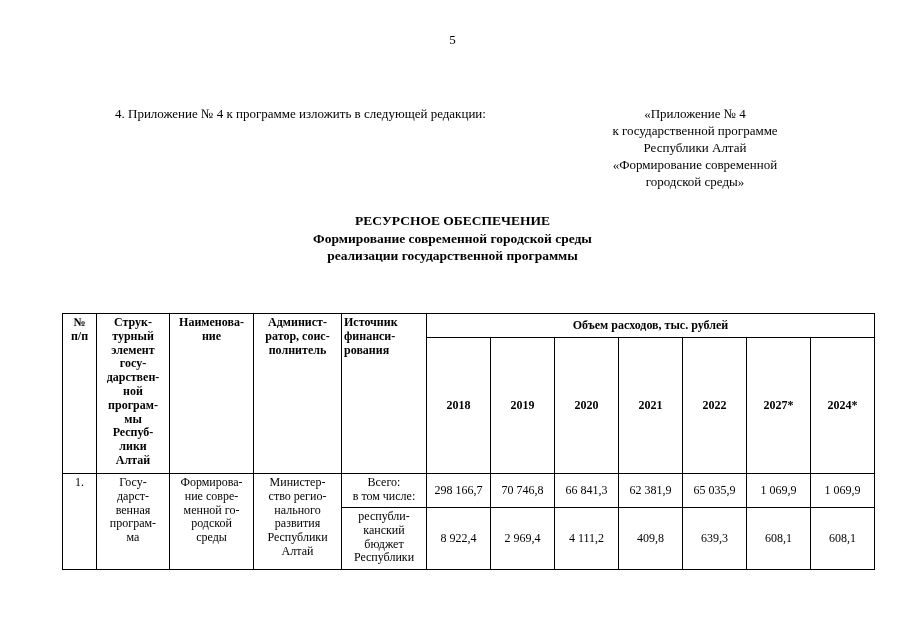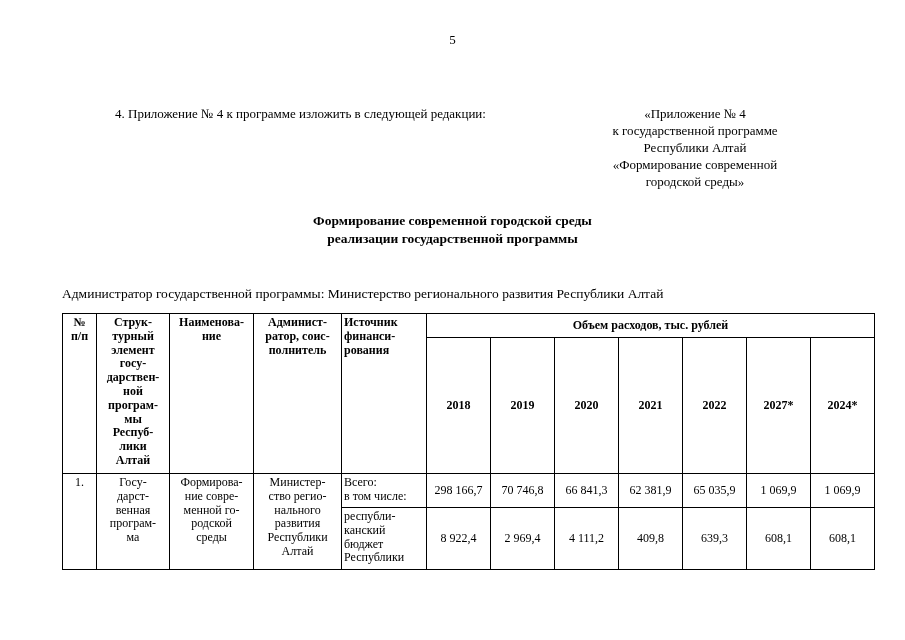--- a/index.html
+++ b/index.html
@@ -53,21 +53,21 @@
     font-weight: bold;
     text-align: center;
     vertical-align: top;
   }
   table.res-table th.mid { vertical-align: middle; }
   table.res-table th.left { text-align: left; }
   table.res-table td {
     text-align: center;
     vertical-align: top;
   }
-  table.res-table td.left { text-align: left; }
+  table.res-table td.left { text-align: center; }
   table.res-table td.val {
     vertical-align: middle;
     white-space: nowrap;
     padding: 1px;
   }
   tr.h-exp   { height: 24px; }
   tr.h-years { height: 136px; padding-left: 25px; }
   tr.d1      { height: 34px; }
   tr.d2      { height: 62px; }
 </style>
@@ -80,25 +80,25 @@
 
   <div class="intro-left">4. Приложение № 4 к программе изложить в следующей редакции:</div>
 
   <div class="intro-right">«Приложение № 4
 к государственной программе
 Республики Алтай
 «Формирование современной
 городской среды»</div>
 
   <div class="doc-title">
+    <div>РЕСУРСНОЕ ОБЕСПЕЧЕНИЕ</div>
     <div>Формирование современной городской среды</div>
     <div>реализации государственной программы</div>
   </div>
 
-  <div class="admin-line">Администратор государственной программы: Министерство регионального развития Республики Алтай</div>
 
   <table class="res-table">
     <colgroup>
       <col style="width:34px">
       <col style="width:73px">
       <col style="width:84px">
       <col style="width:88px">
       <col style="width:85px">
       <col style="width:64px">
       <col style="width:64px">

